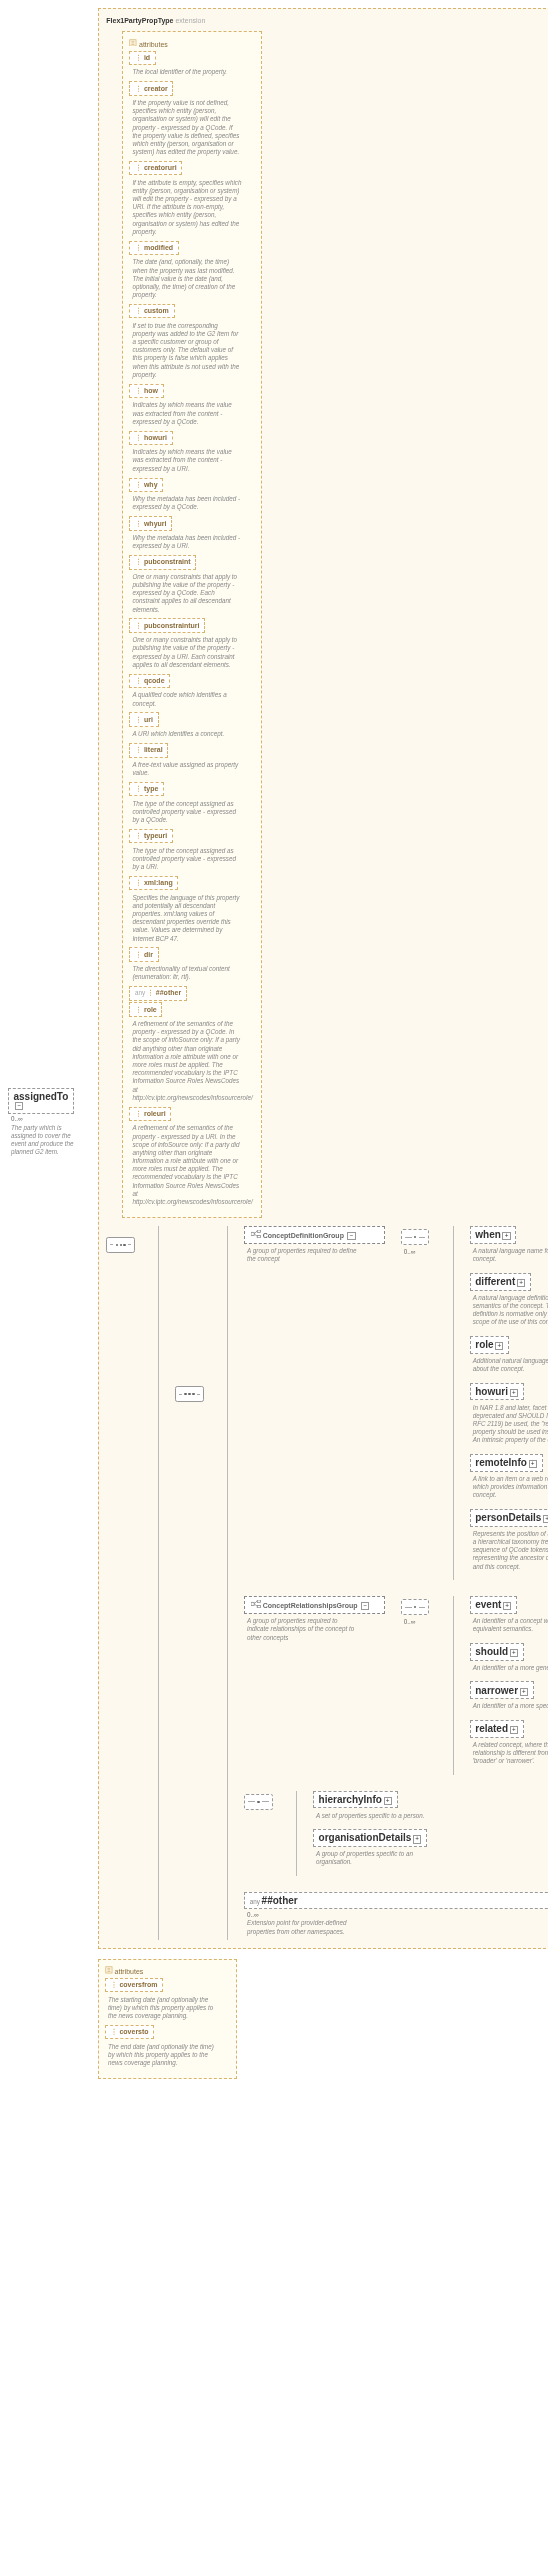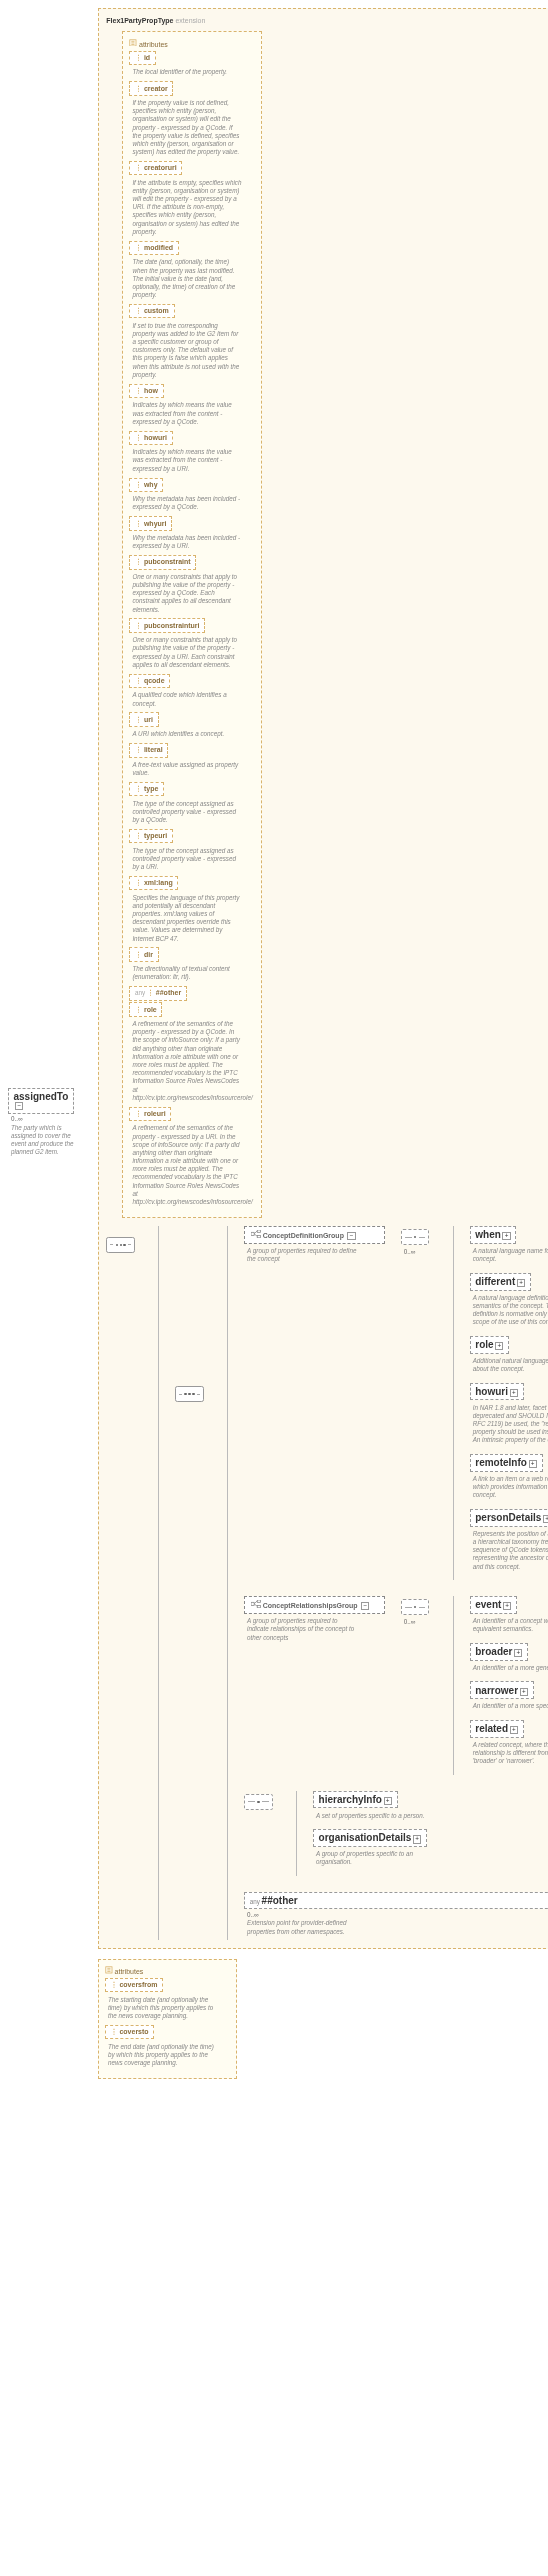--- a/index.html
+++ b/index.html
@@ -279,21 +279,21 @@
                       <div>
                         <div class="seq-node optional" style="border-style:dashed;">
                           <span class="bar"></span>
                             <span class="dot"></span>
                             <span class="bar"></span>
                         </div>
                         <div class="card">0..∞</div>
                       </div>
                       <div id="crg-children" class="col children" style="width:133px;">
                           <div style="margin-bottom: 4.7px;"><div class="element-box optional"><span class="name">event</span><span class="plus">+</span></div><div class="doc">An identifier of a concept with equivalent semantics.</div></div>
-                          <div style="margin-bottom: 4.7px;"><div class="element-box optional"><span class="name">broader</span><span class="plus">+</span></div><div class="doc">An identifier of a more generic concept.</div></div>
+                          <div style="margin-bottom: 4.7px;"><div class="element-box optional"><span class="name">should</span><span class="plus">+</span></div><div class="doc">An identifier of a more generic concept.</div></div>
                           <div style="margin-bottom: 4.7px;"><div class="element-box optional"><span class="name">narrower</span><span class="plus">+</span></div><div class="doc">An identifier of a more specific concept.</div></div>
                           <div style="margin-bottom: 4.7px;"><div class="element-box optional"><span class="name">related</span><span class="plus">+</span></div><div class="doc">A related concept, where the relationship is different from 'sameAs', 'broader' or 'narrower'.</div></div>
                         </div>
                     </div>
 
                     <div class="row" style="gap:15.7px; align-items:flex-start; margin-bottom:15.7px;">
                       <div>
                         <div class="seq-node optional" style="border-style:dashed;">
                           <span class="bar"></span>
                             <span class="dot"></span>

